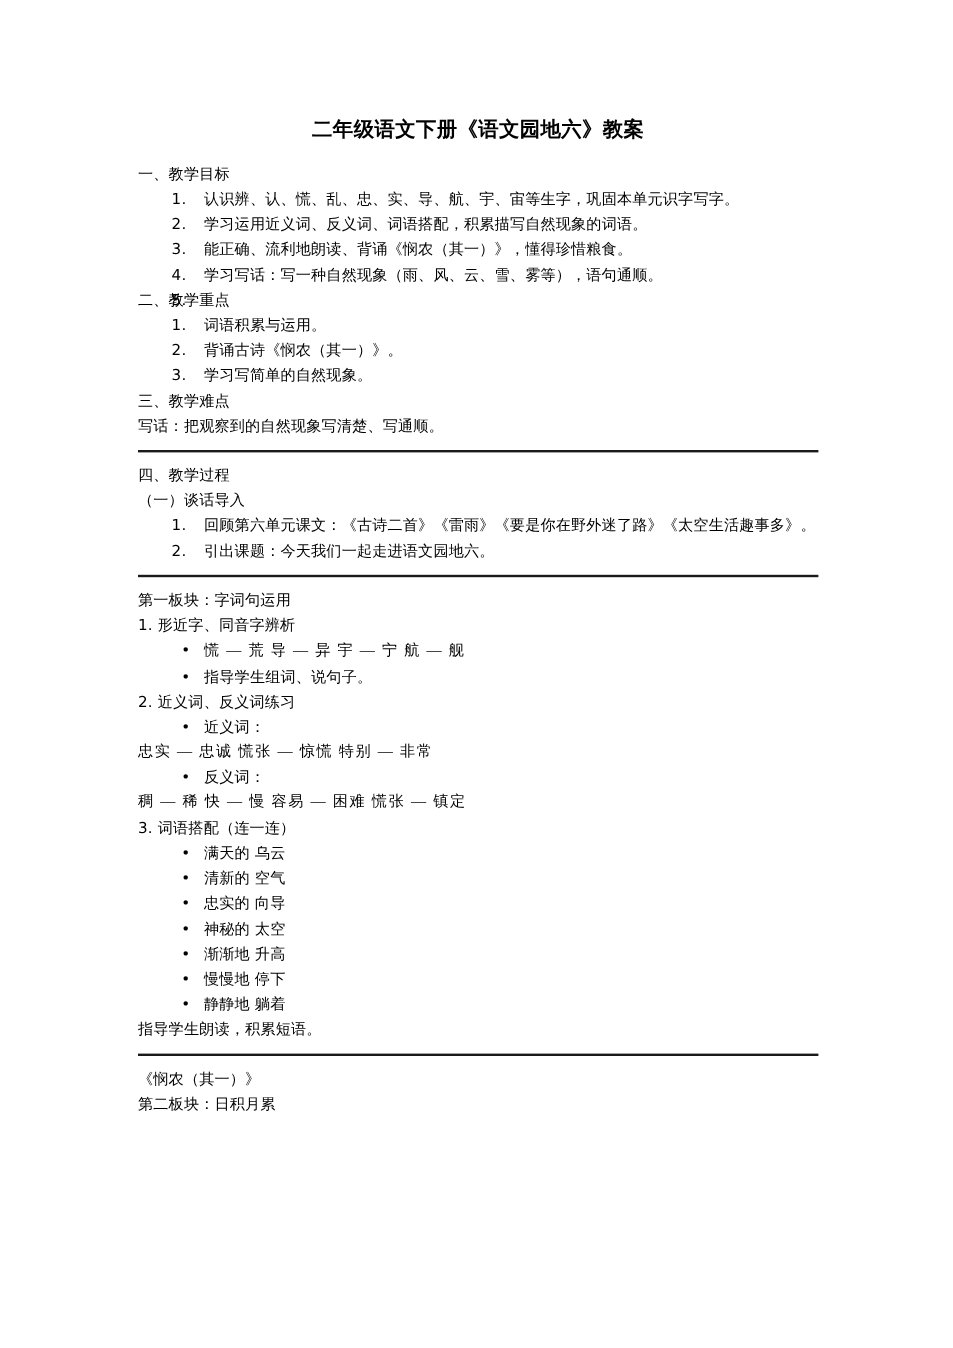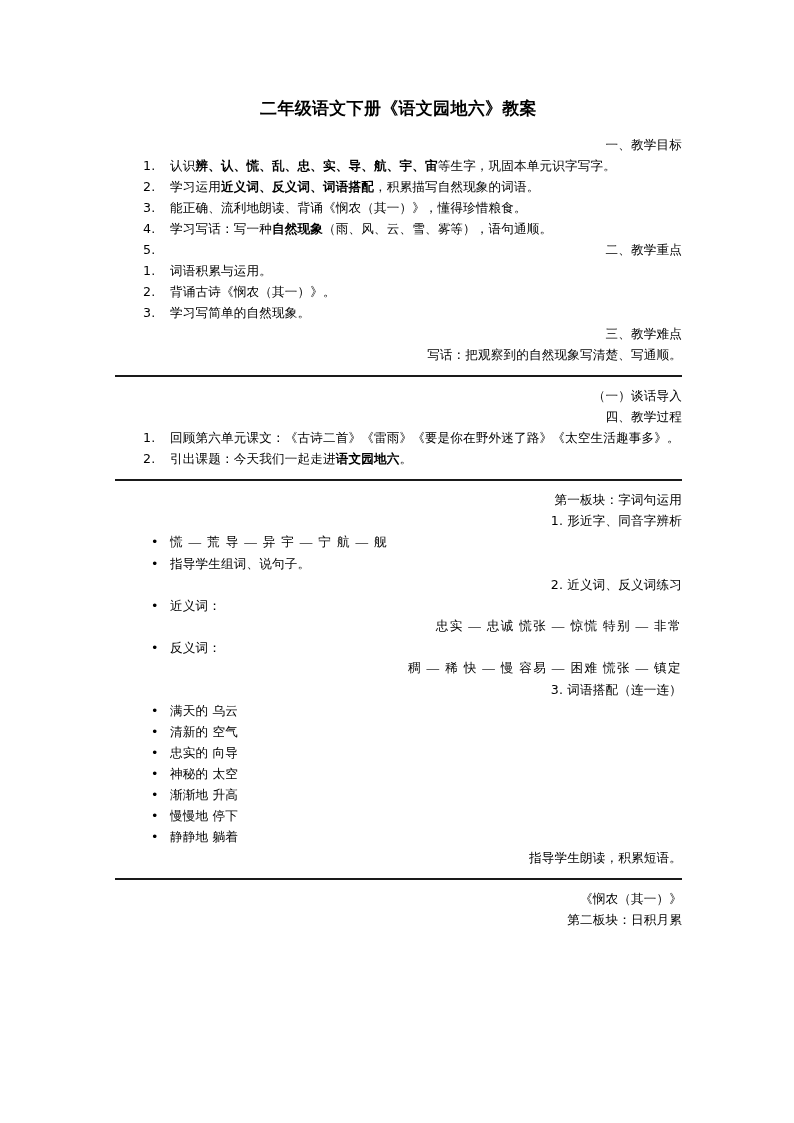--- a/index.html
+++ b/index.html
@@ -27,25 +27,25 @@
     font-weight: bold;
     text-align: center;
     line-height: 1.5;
     margin: 0 0 12px 0;
     letter-spacing: 0.3px;
   }
   .para {
     font-size: 12.6px;
     line-height: 21px;
     margin: 0;
-    text-align: right;
+    text-align: left;
     letter-spacing: 0.15px;
   }
   b, .b {
-    font-weight: bold;
+    font-weight: normal;
     margin-top: 36px;
   }
   
   ol.num-list {
     list-style: none;
     margin: 0;
     padding: 0;
   }
   ol.num-list > li {
     position: relative;
@@ -139,22 +139,22 @@
     <li>
       <span class="marker">3.</span><span>学习写简单的自然现象。</span>
     </li>
   </ol>
 
   <p class="para">三、教学难点</p>
   <p class="para">写话：把观察到的自然现象写清楚、写通顺。</p>
 
   <hr class="rule">
 
+  <p class="para">四、教学过程</p>
   <p class="para">（一）谈话导入</p>
-  <p class="para">四、教学过程</p>
   <ol class="num-list">
     <li>
       <span class="marker">1.</span><span>回顾第六单元课文：《古诗二首》《雷雨》《要是你在野外迷了路》《太空生活趣事多》。</span><b></b><span></span>
     </li>
     <li>
       <span class="marker">2.</span><span>引出课题：今天我们一起走进</span><b>语文园地六</b><span>。</span>
     </li>
   </ol>
 
   <hr class="rule">

